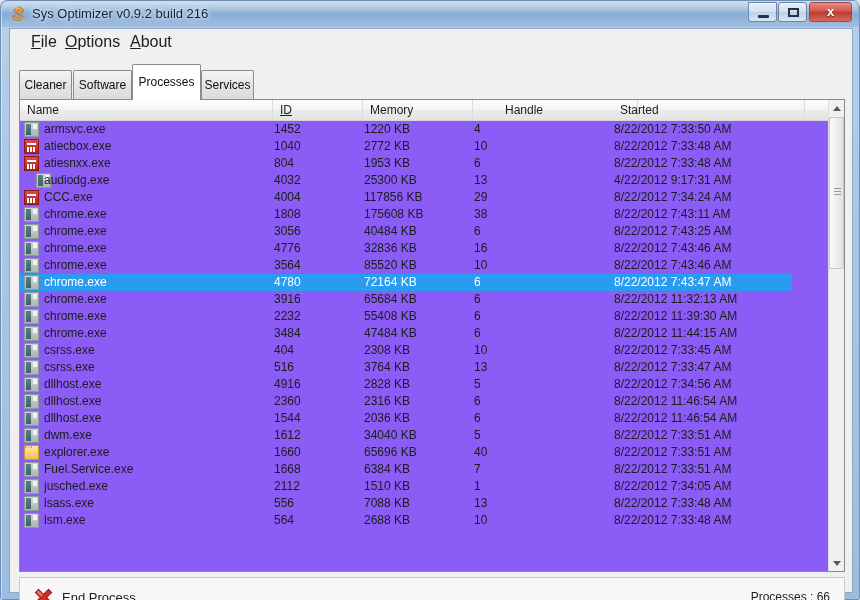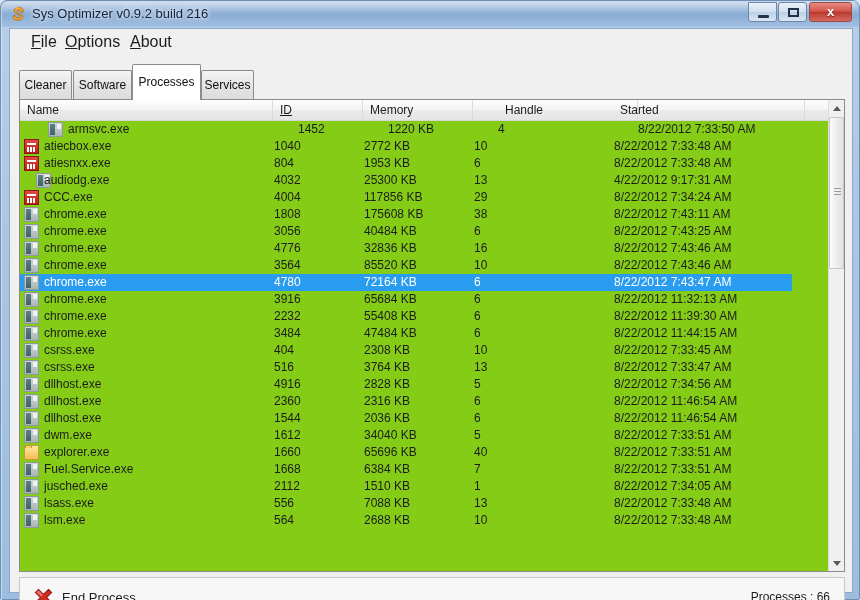--- a/index.html
+++ b/index.html
@@ -116,21 +116,21 @@
     border-color:#8b8b8b;
     z-index:5;
   }
   #tab-cleaner{left:0;width:53px;height:30px;line-height:29px;}
   #tab-software{left:54px;width:59px;height:30px;line-height:29px;}
   #tab-processes{left:113px;width:69px;height:36px;line-height:34px;}
   #tab-services{left:182px;width:53px;height:30px;line-height:29px;}
   
   #listview{
     position:absolute;left:9px;top:70px;width:826px;height:473px;
-    background:#84cc16;
+    background:#8b5cf6;
     border:1px solid #8b8b8b;
     box-sizing:border-box;
     overflow:hidden;
   }
   #lv-header{
     position:absolute;left:0;top:0;width:824px;height:21px;
     background:linear-gradient(to bottom,#fdfdfd 0%,#f3f3f3 50%,#ebebeb 51%,#e4e4e4 100%);
     border-bottom:1px solid #d6d6d6;
     box-sizing:border-box;
   }
@@ -304,21 +304,21 @@
       <div id="lv-header">
         <div class="hcell" style="left:0;width:253px;">Name</div>
         <div class="hcell" style="left:253px;width:90px;text-decoration:underline;">ID</div>
         <div class="hcell" style="left:343px;width:110px;">Memory</div>
         <div class="hcell" style="left:478px;width:140px;">Handle</div>
         <div class="hcell" style="left:593px;width:192px;">Started</div>
         <div class="hcell" style="left:785px;width:23px;border-right:none;"></div>
       </div>
 
       <div id="lv-body">
-          <div class="row" style="top: 0px; margin-left: 24px;">
+          <div class="row" style="top: 0px;">
             <div class="ricon ico-app"></div>
             <div class="cell c-name">armsvc.exe</div>
             <div class="cell c-id">1452</div>
             <div class="cell c-mem">1220 KB</div>
             <div class="cell c-handle">4</div>
             <div class="cell c-started">8/22/2012 7:33:50 AM</div>
           </div>
           <div class="row" style="top: 17px;">
             <div class="ricon ico-ati"></div>
             <div class="cell c-name">atiecbox.exe</div>

